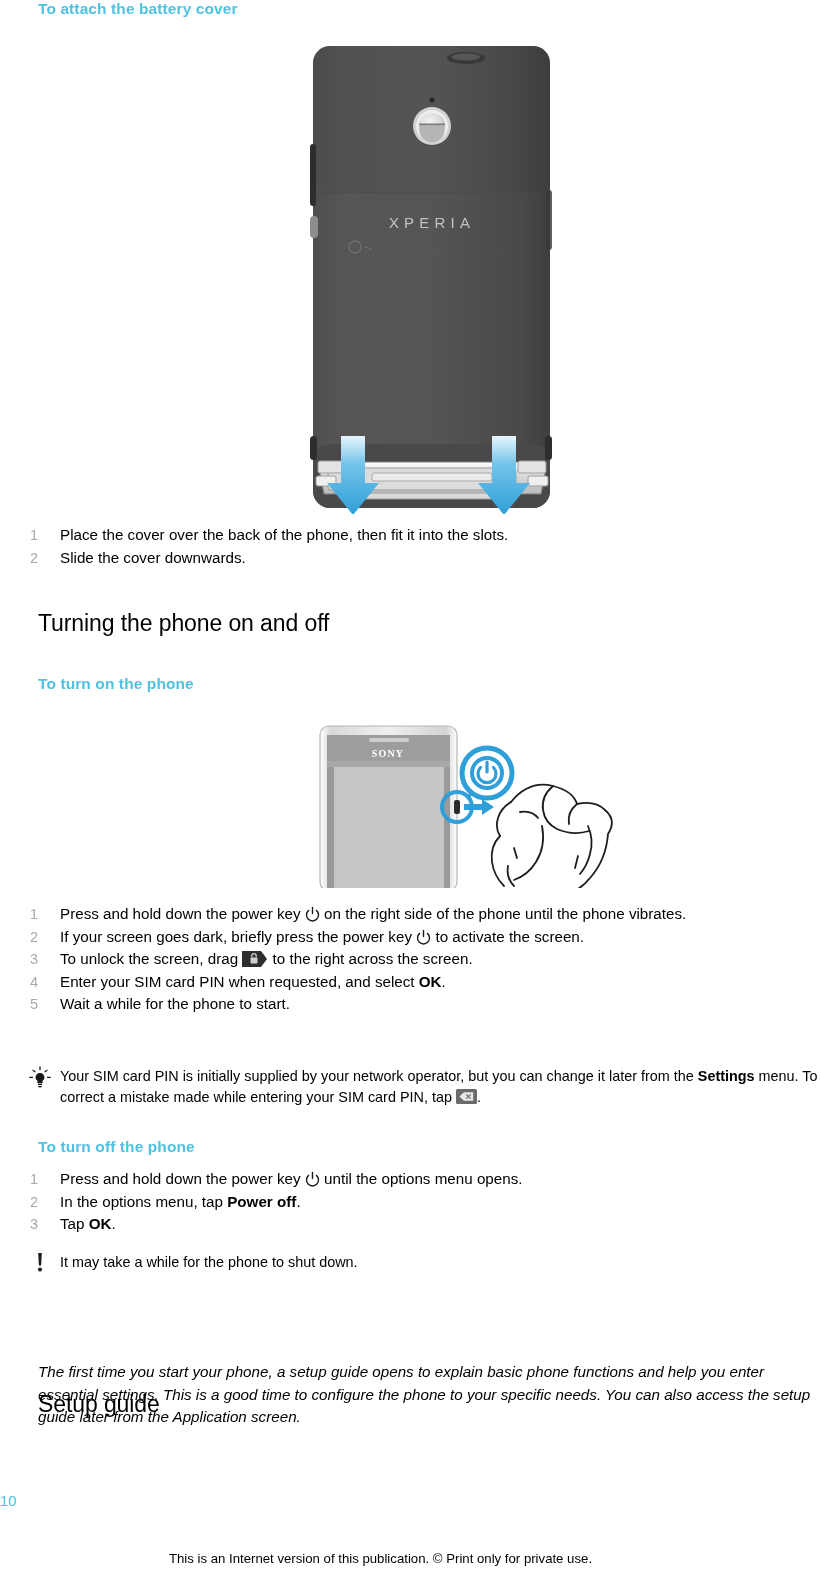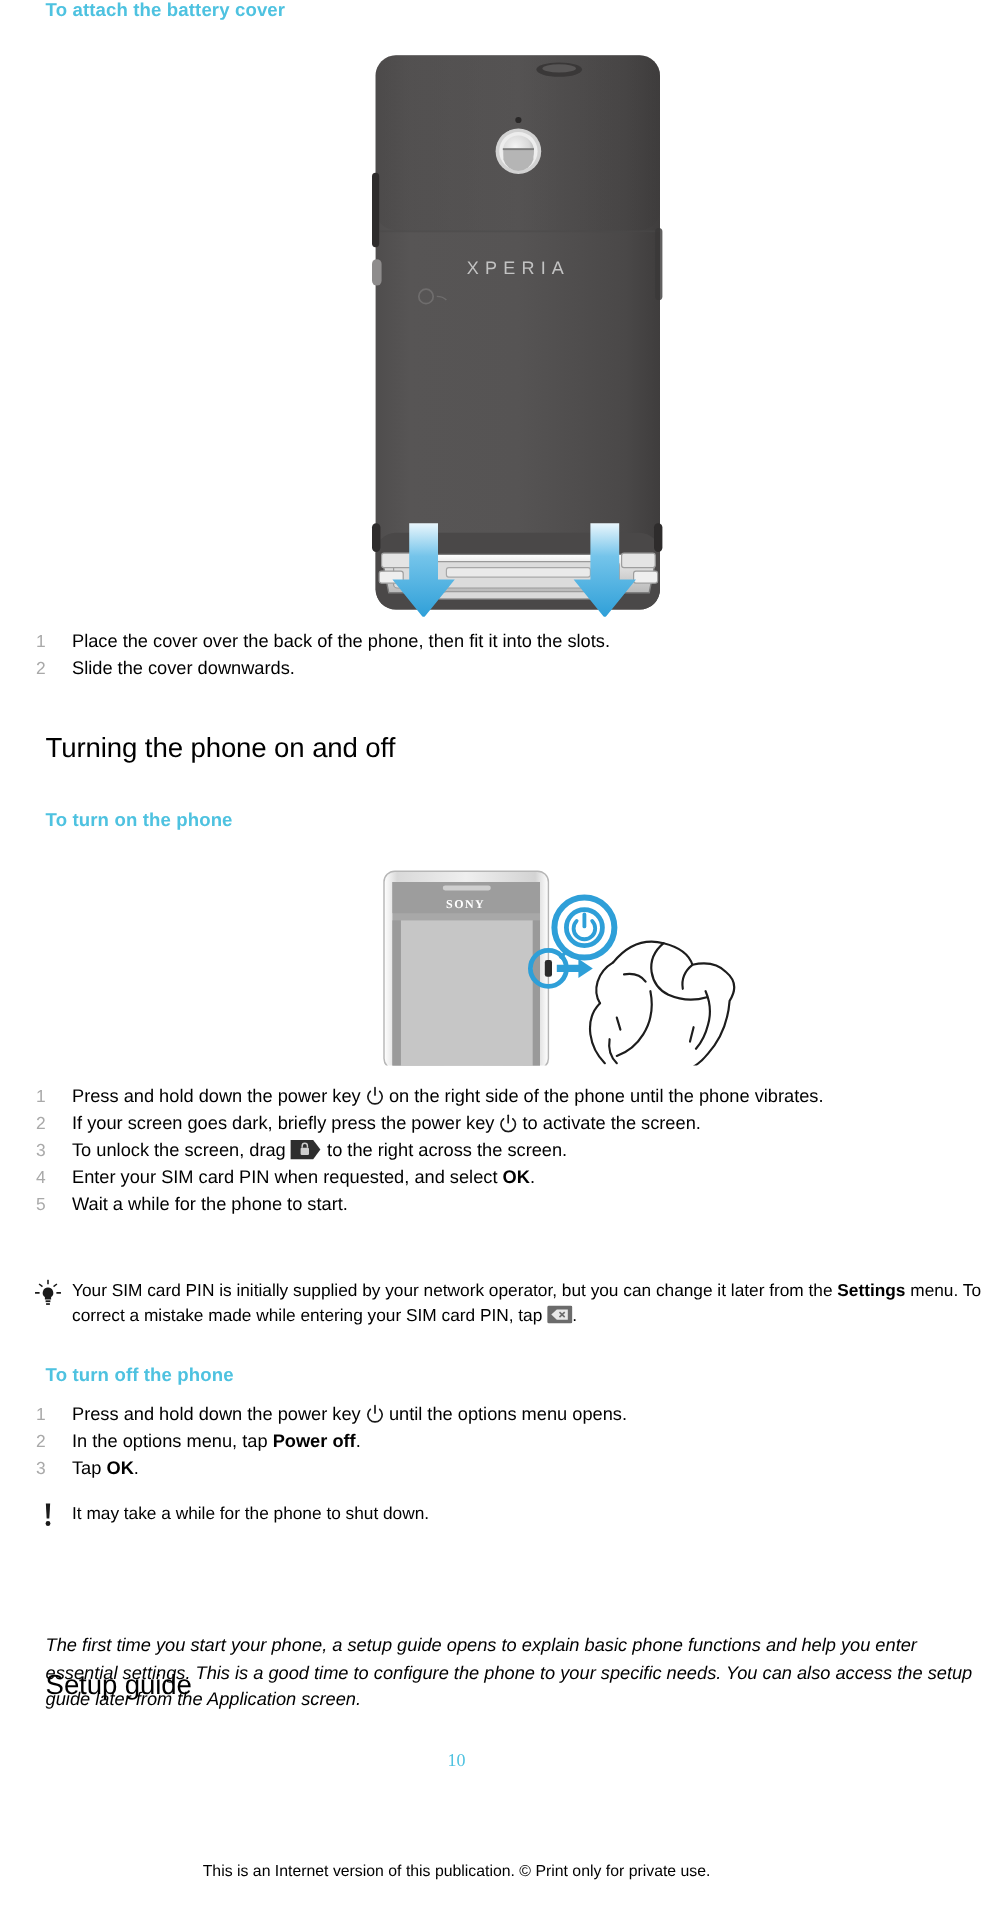--- a/index.html
+++ b/index.html
@@ -107,25 +107,24 @@
   }
 
   
   .figure { width: 100%; text-align: left; }
 
   
   .page-number {
     position: absolute;
     left: 0;
     right: 0;
-    top: 1460px;
-    text-align: center;
+    top: 1492px;
+    text-align: left;
     color: #4ec2e0;
     font-size: 15px;
-    font-family: Liberation Serif, serif;
   }
   .footer-note {
     position: absolute;
     left: 0;
     right: 0;
     top: 1551px;
     text-align: center;
     color: #000000;
     font-size: 13.2px;
   }

